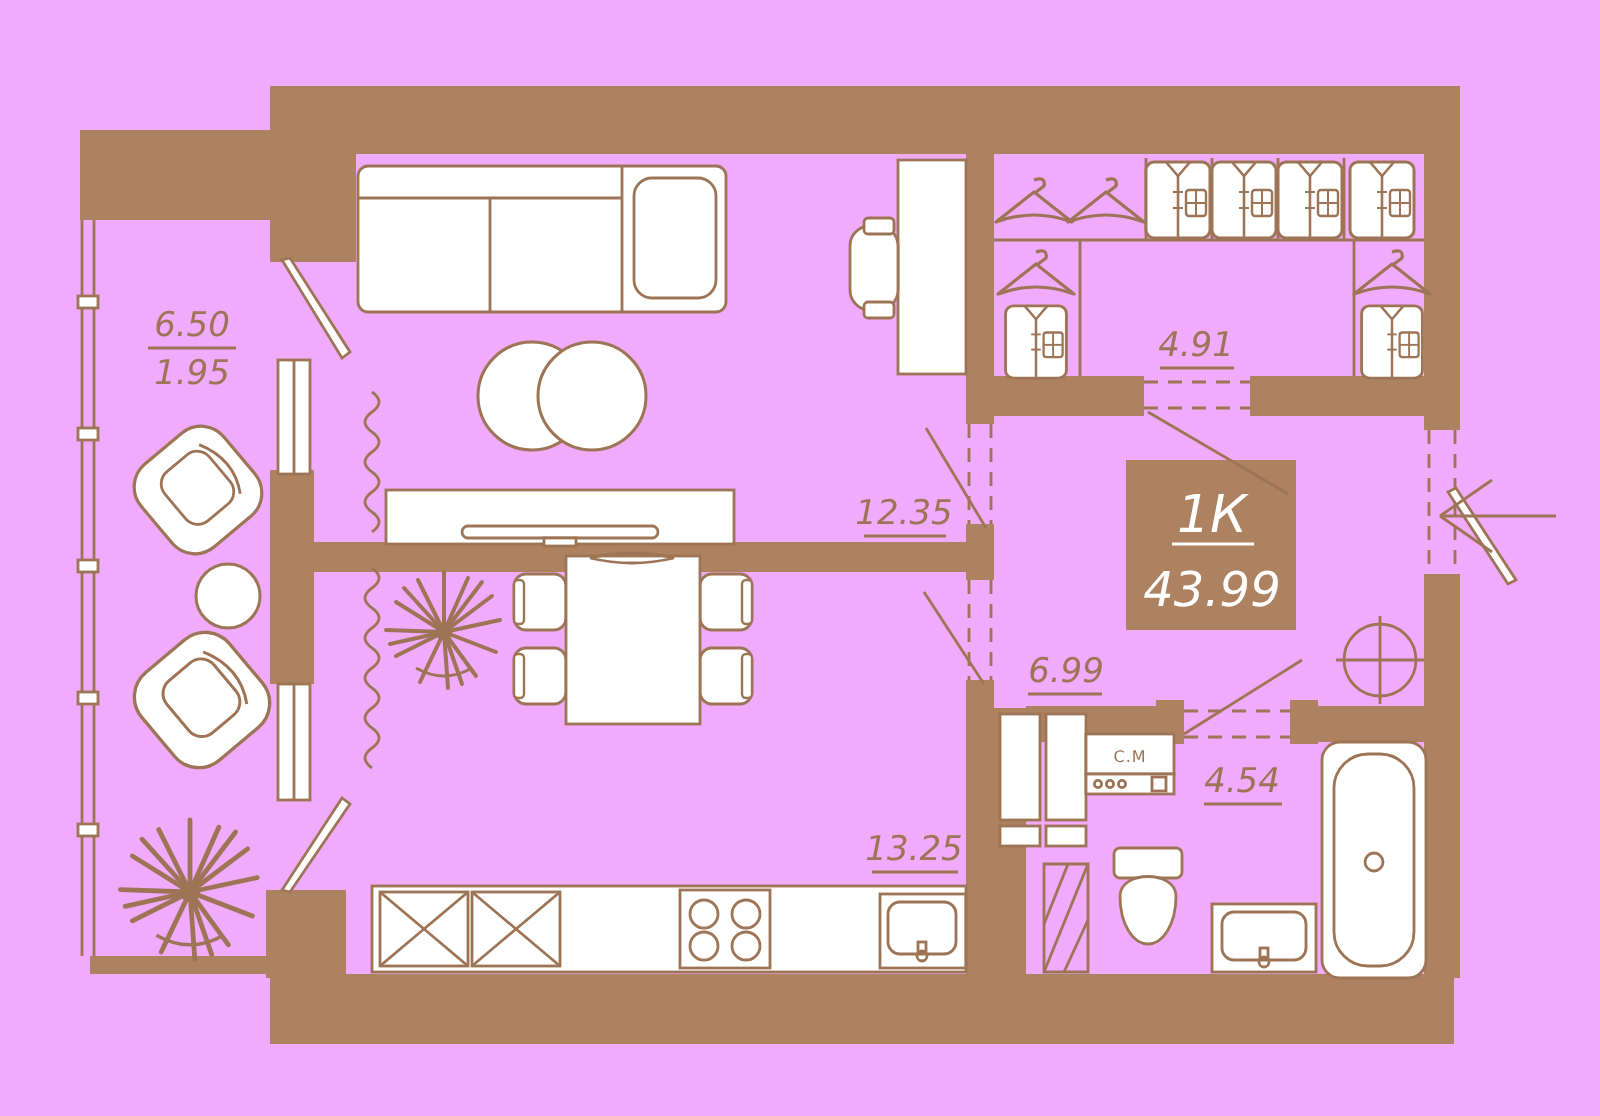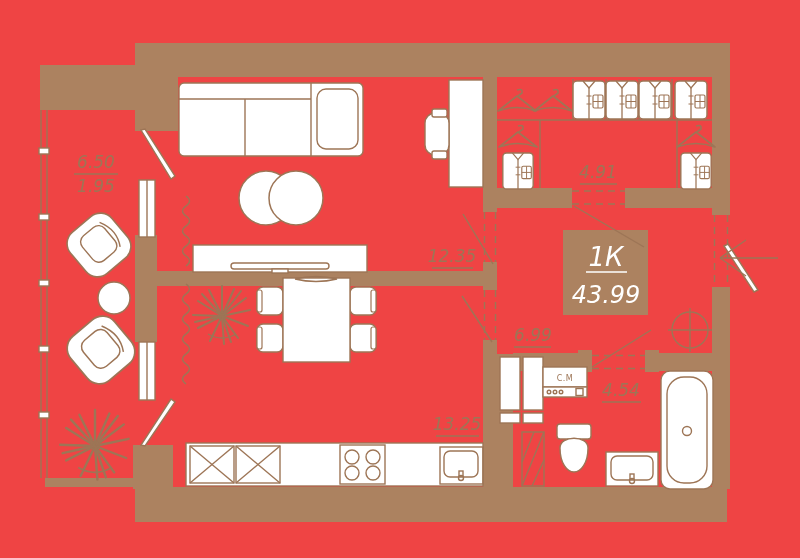--- a/index.html
+++ b/index.html
@@ -1,16 +1,16 @@
 <!DOCTYPE html>
 <html><head>
 <meta charset="utf-8">
 <style>
   html,body{margin:0;padding:0;background:#ffffff;}
-  .stage{position:relative;width:800px;height:558px;background:#ef4444;overflow:hidden;font-family:"DejaVu Sans",sans-serif;}
+  .stage{position:relative;width:800px;height:558px;background:#f0abfc;overflow:hidden;font-family:"DejaVu Sans",sans-serif;}
   svg{position:absolute;left:0;top:0;}
   text{font-family:"DejaVu Sans",sans-serif;font-style:italic;}
   .lbl{font-size:17px;fill:#9d7556;}
   .lbl-small{font-size:8px;fill:#9d7556;font-style:normal;letter-spacing:.5px;}
   .lbl-type{font-size:26px;fill:#ffffff;}
   .lbl-area{font-size:24px;fill:#ffffff;}
   .ln{stroke:#9d7556;stroke-width:1.4;fill:none;}
   .lnf{stroke:#9d7556;stroke-width:1.4;fill:#ffffff;}
   .dash{stroke:#9d7556;stroke-width:1.4;fill:none;stroke-dasharray:7 5;}
   .wall{fill:#ac8260;}

